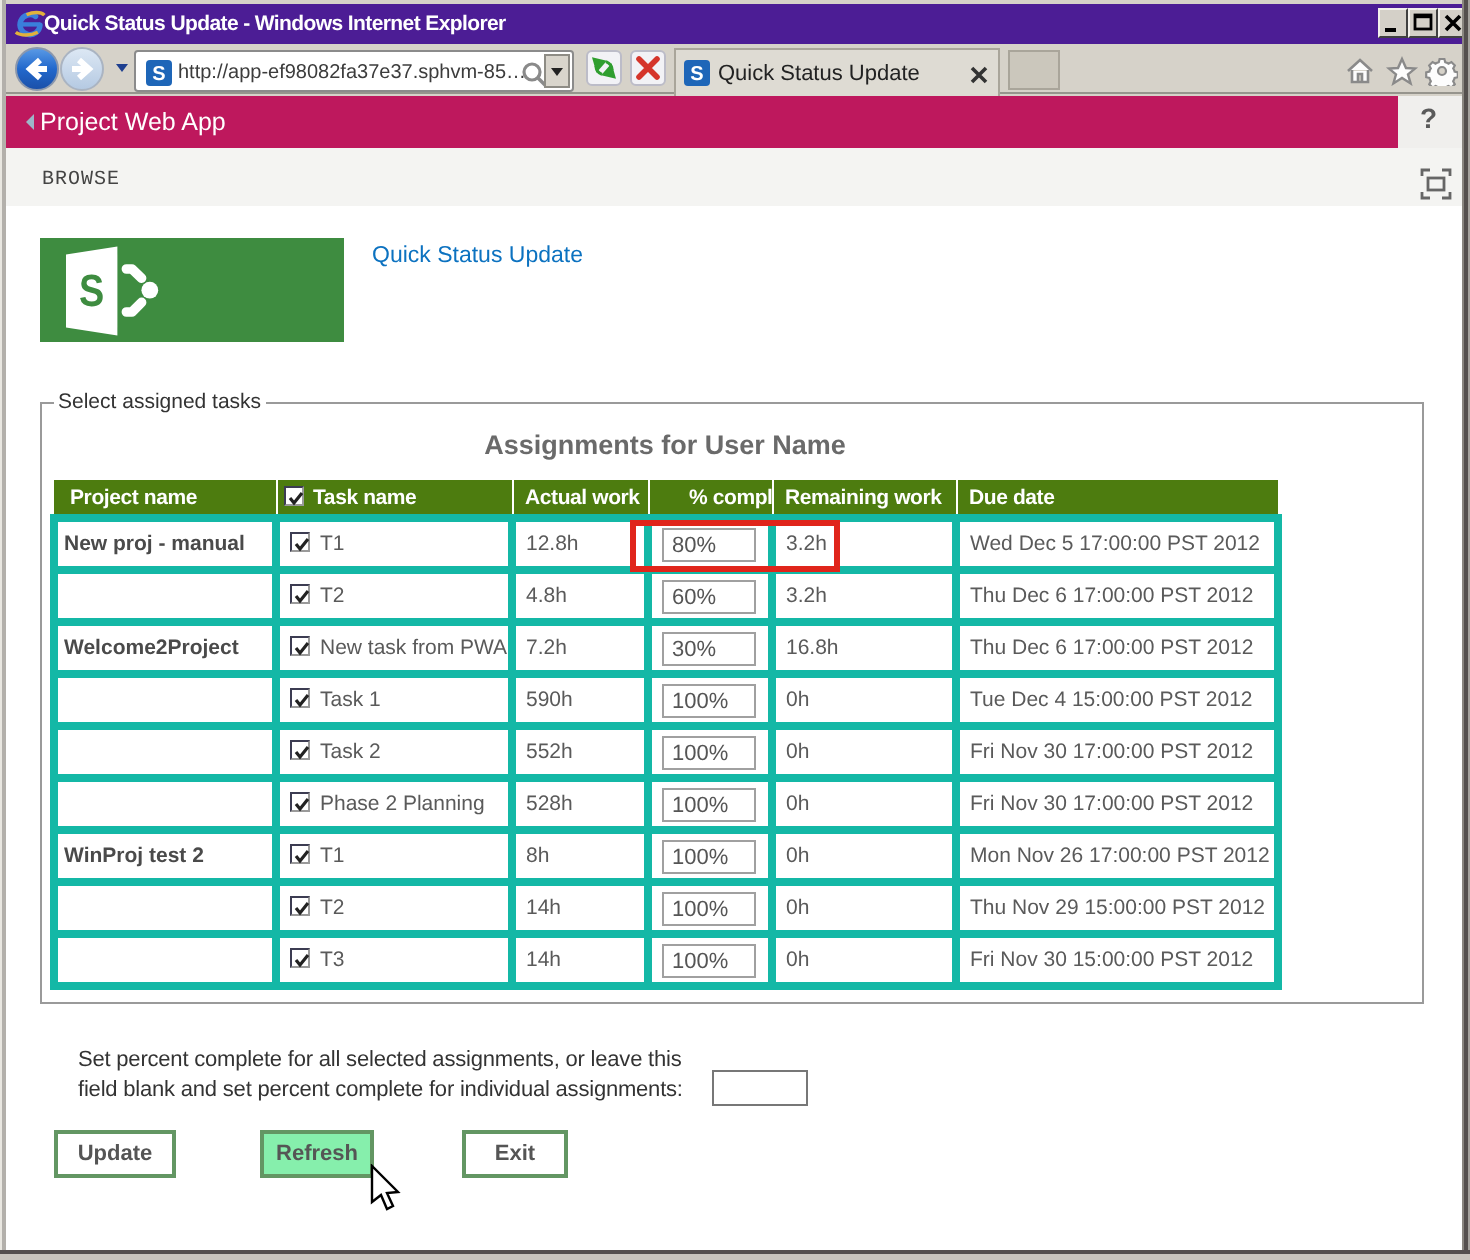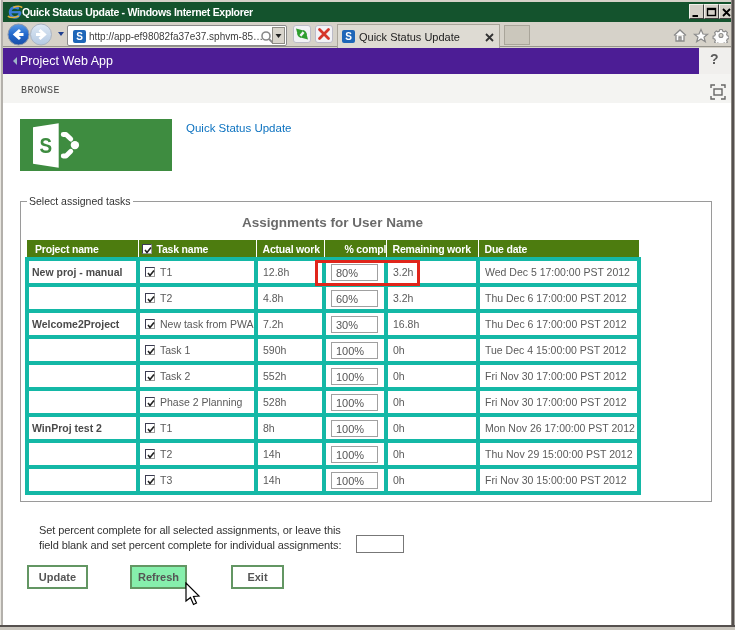--- a/index.html
+++ b/index.html
@@ -1,33 +1,33 @@
 <!DOCTYPE html>
 <html><head>
 <meta charset="utf-8">
 <style>
   html,body{margin:0;padding:0;}
   *{box-sizing:border-box;}
   body{font-family:"Liberation Sans",sans-serif;-webkit-font-smoothing:antialiased;}
   #win{position:relative;width:735px;height:630px;background:#d6d2c9;overflow:hidden;}
   .abs{position:absolute;}
   
-  #titlebar{left:3px;top:2px;width:730px;height:20px;background:#14532d;color:#fff;}
+  #titlebar{left:3px;top:2px;width:730px;height:20px;background:#4c1d95;color:#fff;}
   #titletext{position:absolute;left:19px;top:4px;font-size:10.5px;font-weight:bold;letter-spacing:-0.3px;}
   .winbtn{position:absolute;top:2px;width:15px;height:15px;background:#d4d0c8;border-top:1px solid #f3f1ec;border-left:1px solid #f3f1ec;border-right:1px solid #404040;border-bottom:1px solid #404040;}
   
   #toolbar{left:3px;top:22px;width:730px;height:25px;background:#d6d2c9;border-bottom:1px solid #96948d;}
   #addrfield{position:absolute;left:64px;top:3px;width:220px;height:21px;background:#fff;border:1px solid #8b8b8b;border-radius:2px;}
   #addrtext{position:absolute;left:21px;top:5px;font-size:10px;color:#3c3c3c;white-space:nowrap;}
   #combo{position:absolute;right:1px;top:1px;width:13px;height:17px;background:#d9d5cc;border:1px solid #8e8c85;}
   .tbtn{position:absolute;top:3px;width:18px;height:18px;background:#f2f2f6;border:1px solid #bcbcc8;border-radius:3px;}
   #tab{position:absolute;left:334px;top:2px;width:163px;height:24px;background:#dedbd3;border:1px solid #a9a59a;border-bottom:none;}
   #newtab{position:absolute;left:501px;top:3px;width:26px;height:20px;background:#cbc7bc;border:1px solid #a9a59a;}
   
-  #suite{left:3px;top:48px;width:696px;height:26px;background:#4c1d95;}
+  #suite{left:3px;top:48px;width:696px;height:26px;background:#be185d;}
   #suitegray{left:699px;top:48px;width:33px;height:26px;background:#f0efed;}
   #suitetext{position:absolute;left:17px;top:6px;color:#fff;font-size:12.5px;}
   #ribbon{left:3px;top:74px;width:729px;height:29px;background:#f4f4f2;font-family:Liberation Mono, monospace;}
   #browse{position:absolute;left:18px;top:11px;font-size:10px;color:#444;letter-spacing:0.5px;}
   
   #content{left:3px;top:103px;width:729px;height:522px;background:#fff;}
   #splink{position:absolute;left:183px;top:19px;font-size:11.5px;color:#0c72c0;}
   fieldset{position:absolute;left:17px;top:92px;width:692px;height:307px;border:1px solid #9a9a9a;margin:0;padding:0;}
   legend{font-size:10.5px;color:#333;margin-left:6px;padding:0 2px;}
   #heading{position:absolute;left:25px;top:112px;width:609px;text-align:center;font-size:13.5px;font-weight:bold;color:#6a6a6a;}

